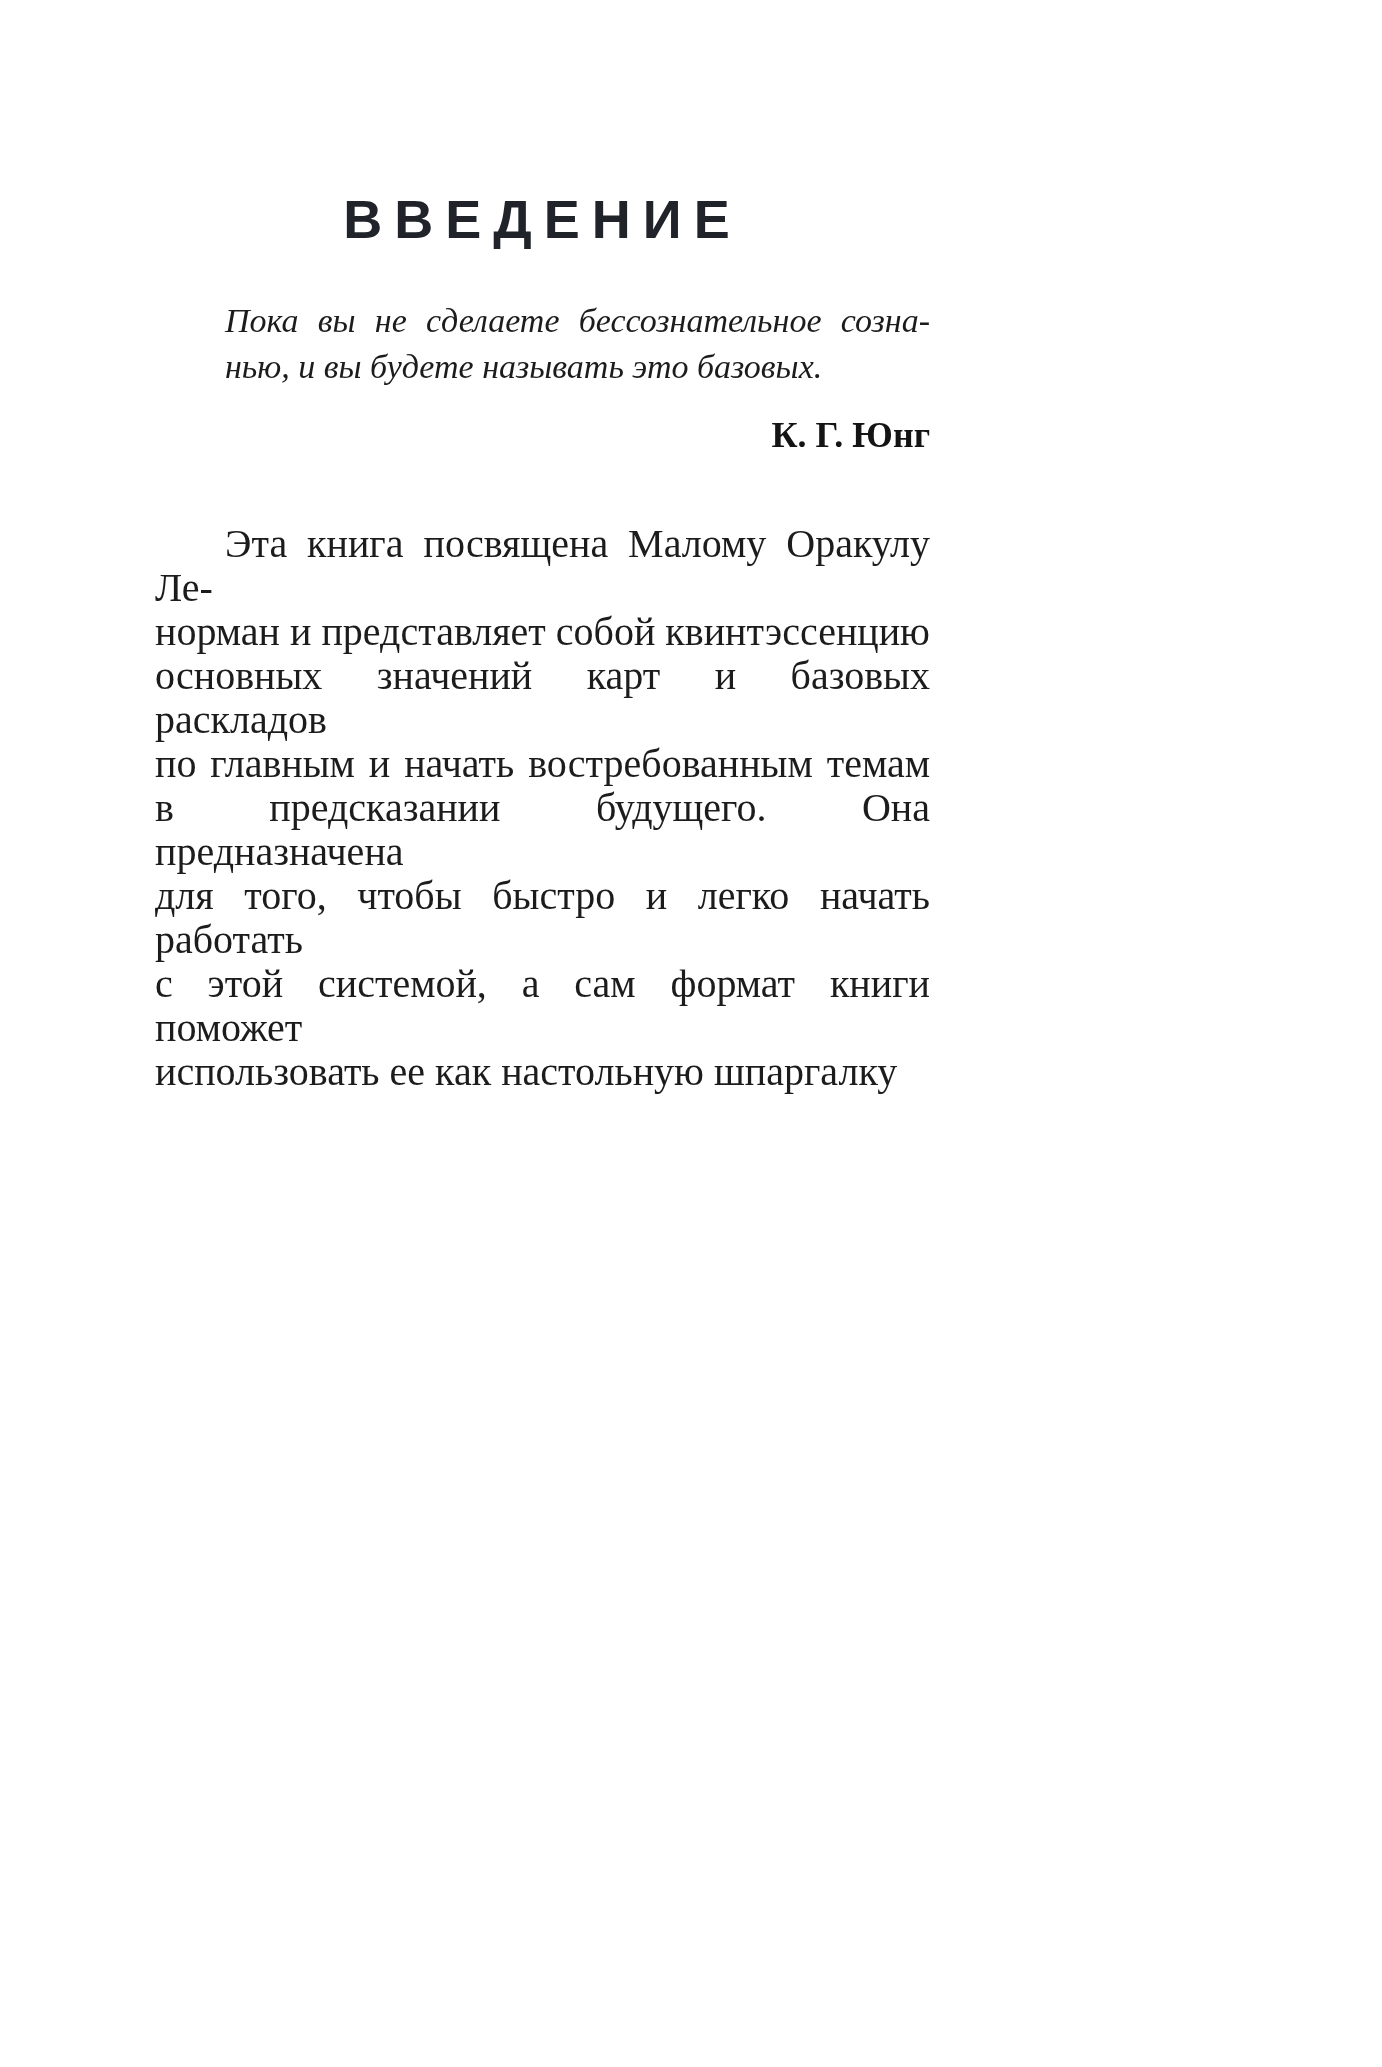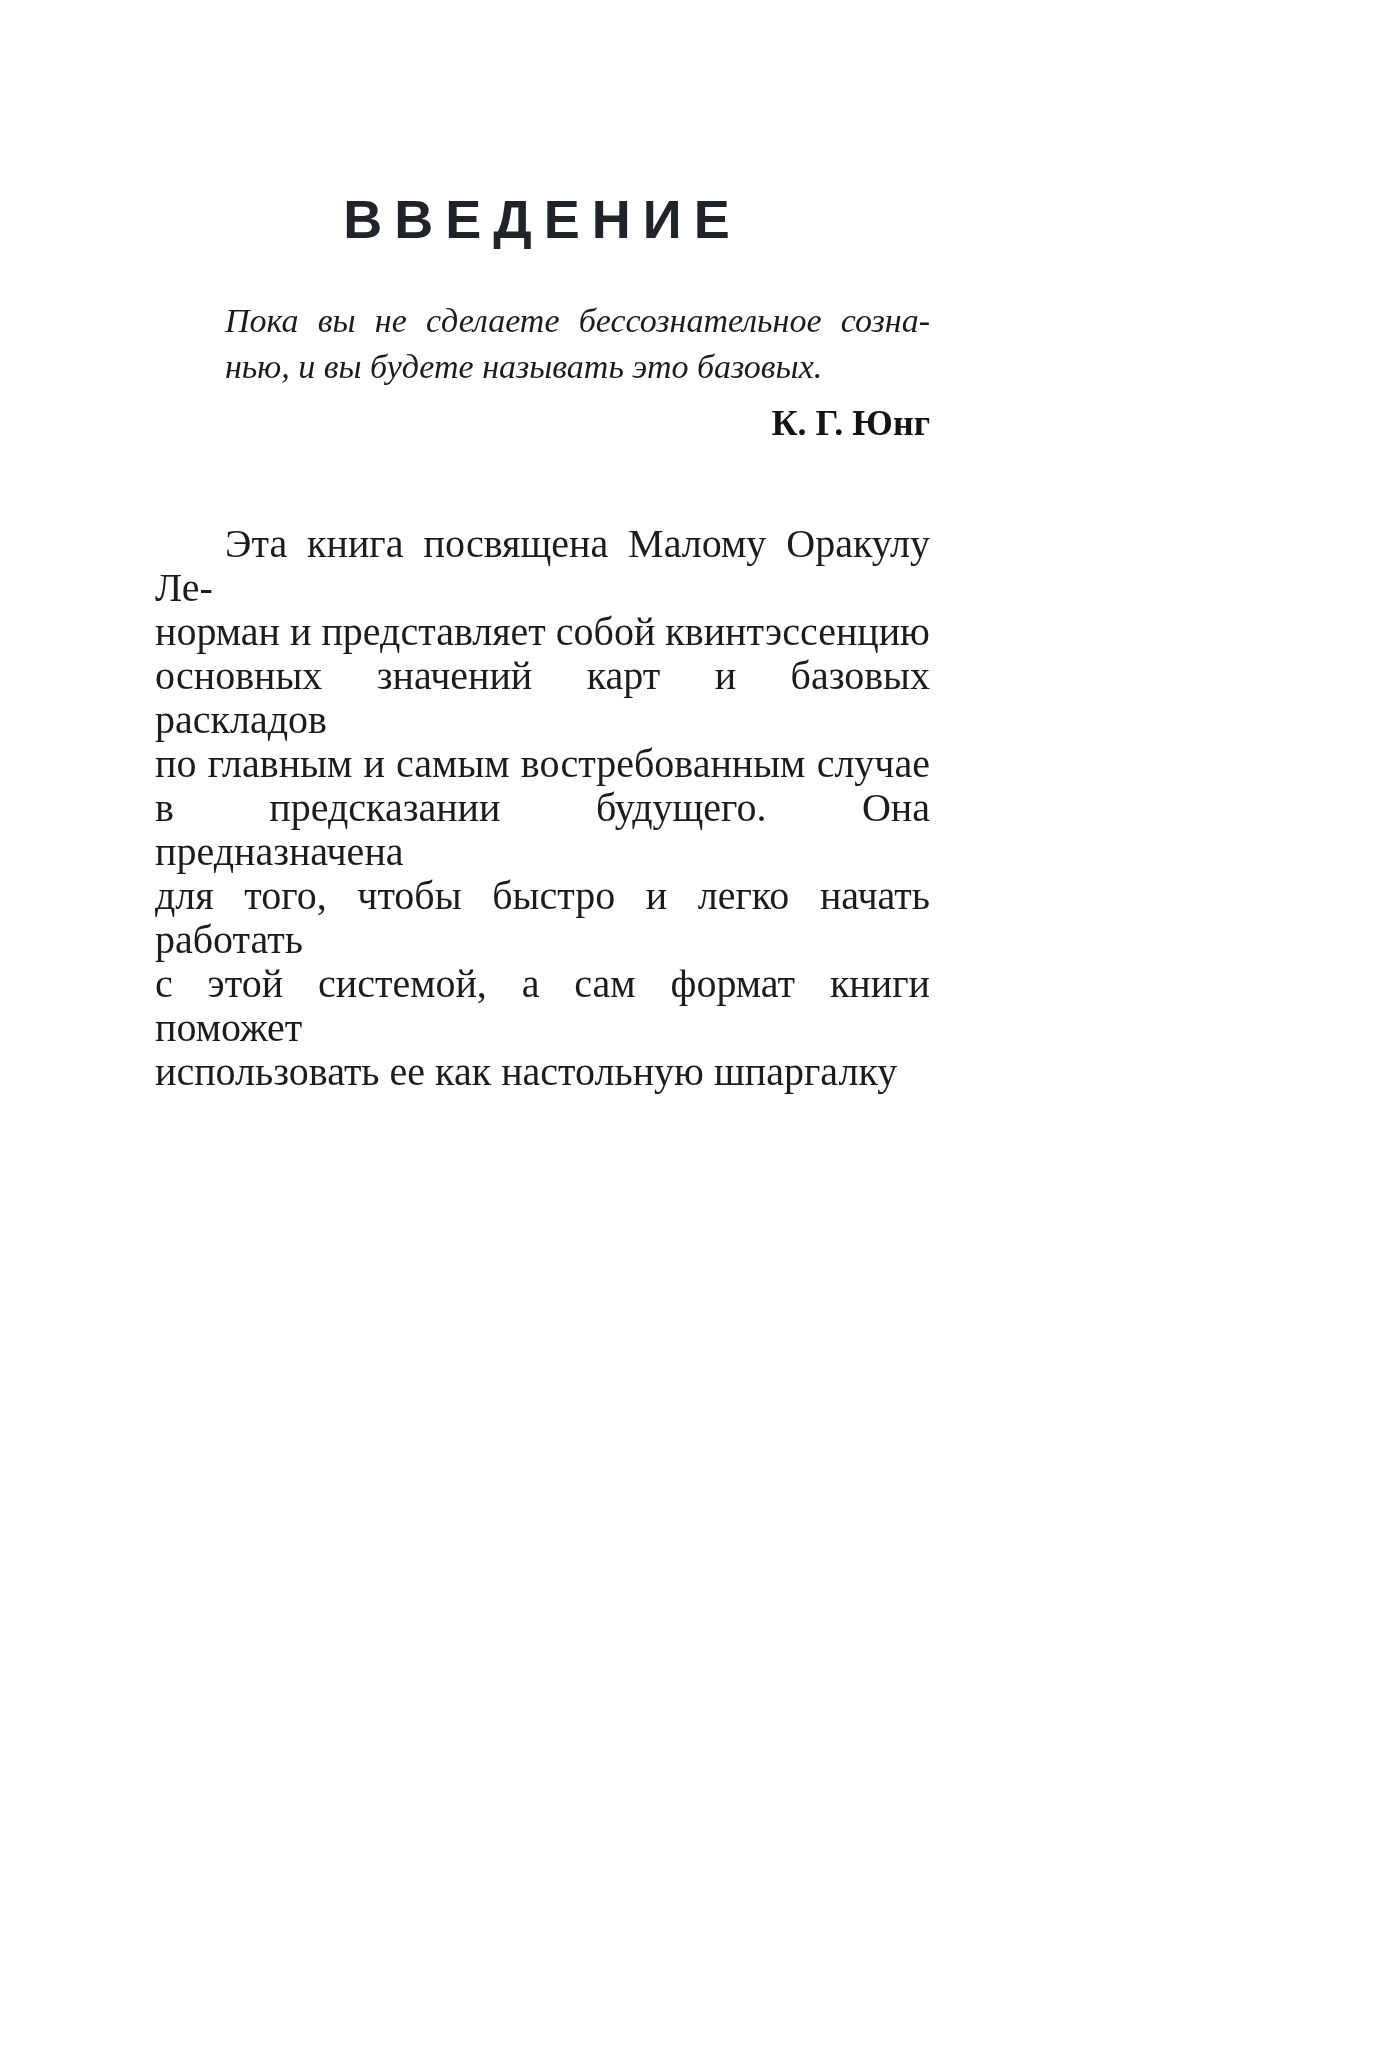--- a/index.html
+++ b/index.html
@@ -41,21 +41,21 @@
     color: #1c1c1c;
   }
   .epigraph-lines .line {
     text-align: justify;
     text-align-last: justify;
   }
   .epigraph-lines .line:last-child {
     text-align-last: left;
   }
   .attribution {
-    margin-top: 10px;
+    margin-top: 22px;
     text-align: right;
     font-style: normal;
     font-weight: bold;
     font-size: 36px;
     color: #141414;
   }
   .body-text {
     position: absolute;
     top: 522px;
     left: 155px;
@@ -97,21 +97,21 @@
         <div class="line">Пока вы не сделаете бессознательное созна-</div>
         <div class="line">нью, и вы будете называть это базовых.</div>
       </div>
     <div class="attribution">К. Г. Юнг</div>
   </div>
 
   <div class="body-text">
       <div class="line">Эта книга посвящена Малому Оракулу Ле-</div>
       <div class="line">норман и представляет собой квинтэссенцию</div>
       <div class="line">основных значений карт и базовых раскладов</div>
-      <div class="line">по главным и самым востребованным случае</div>
+      <div class="line">по главным и начать востребованным темам</div>
       <div class="line">в предсказании будущего. Она предназначена</div>
       <div class="line">для того, чтобы быстро и легко начать работать</div>
       <div class="line">с этой системой, а сам формат книги поможет</div>
       <div class="line">использовать ее как настольную шпаргалку</div>
     </div>
 
   <div class="page-number">6</div>
 
 </div>
 

